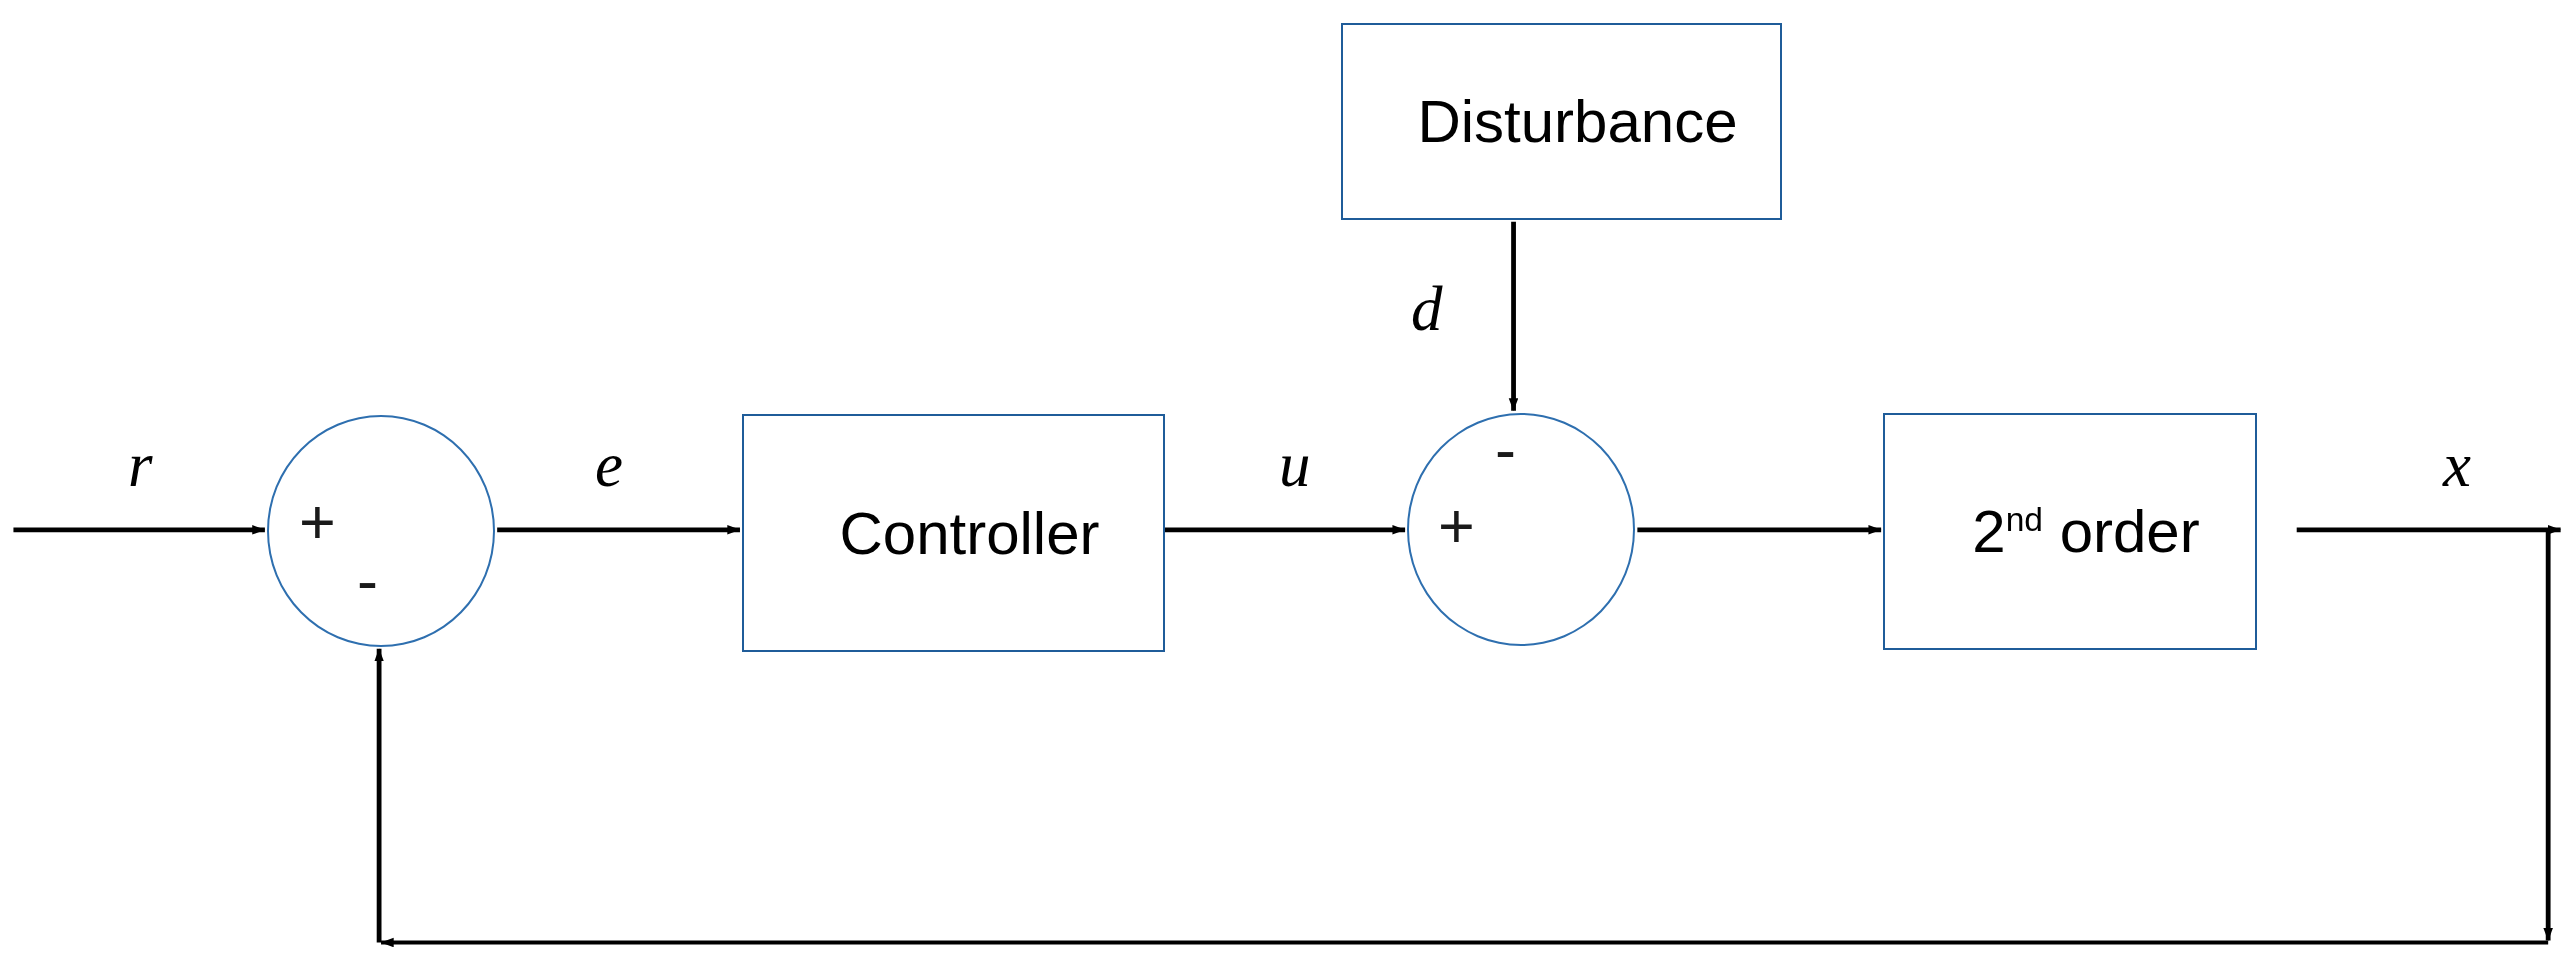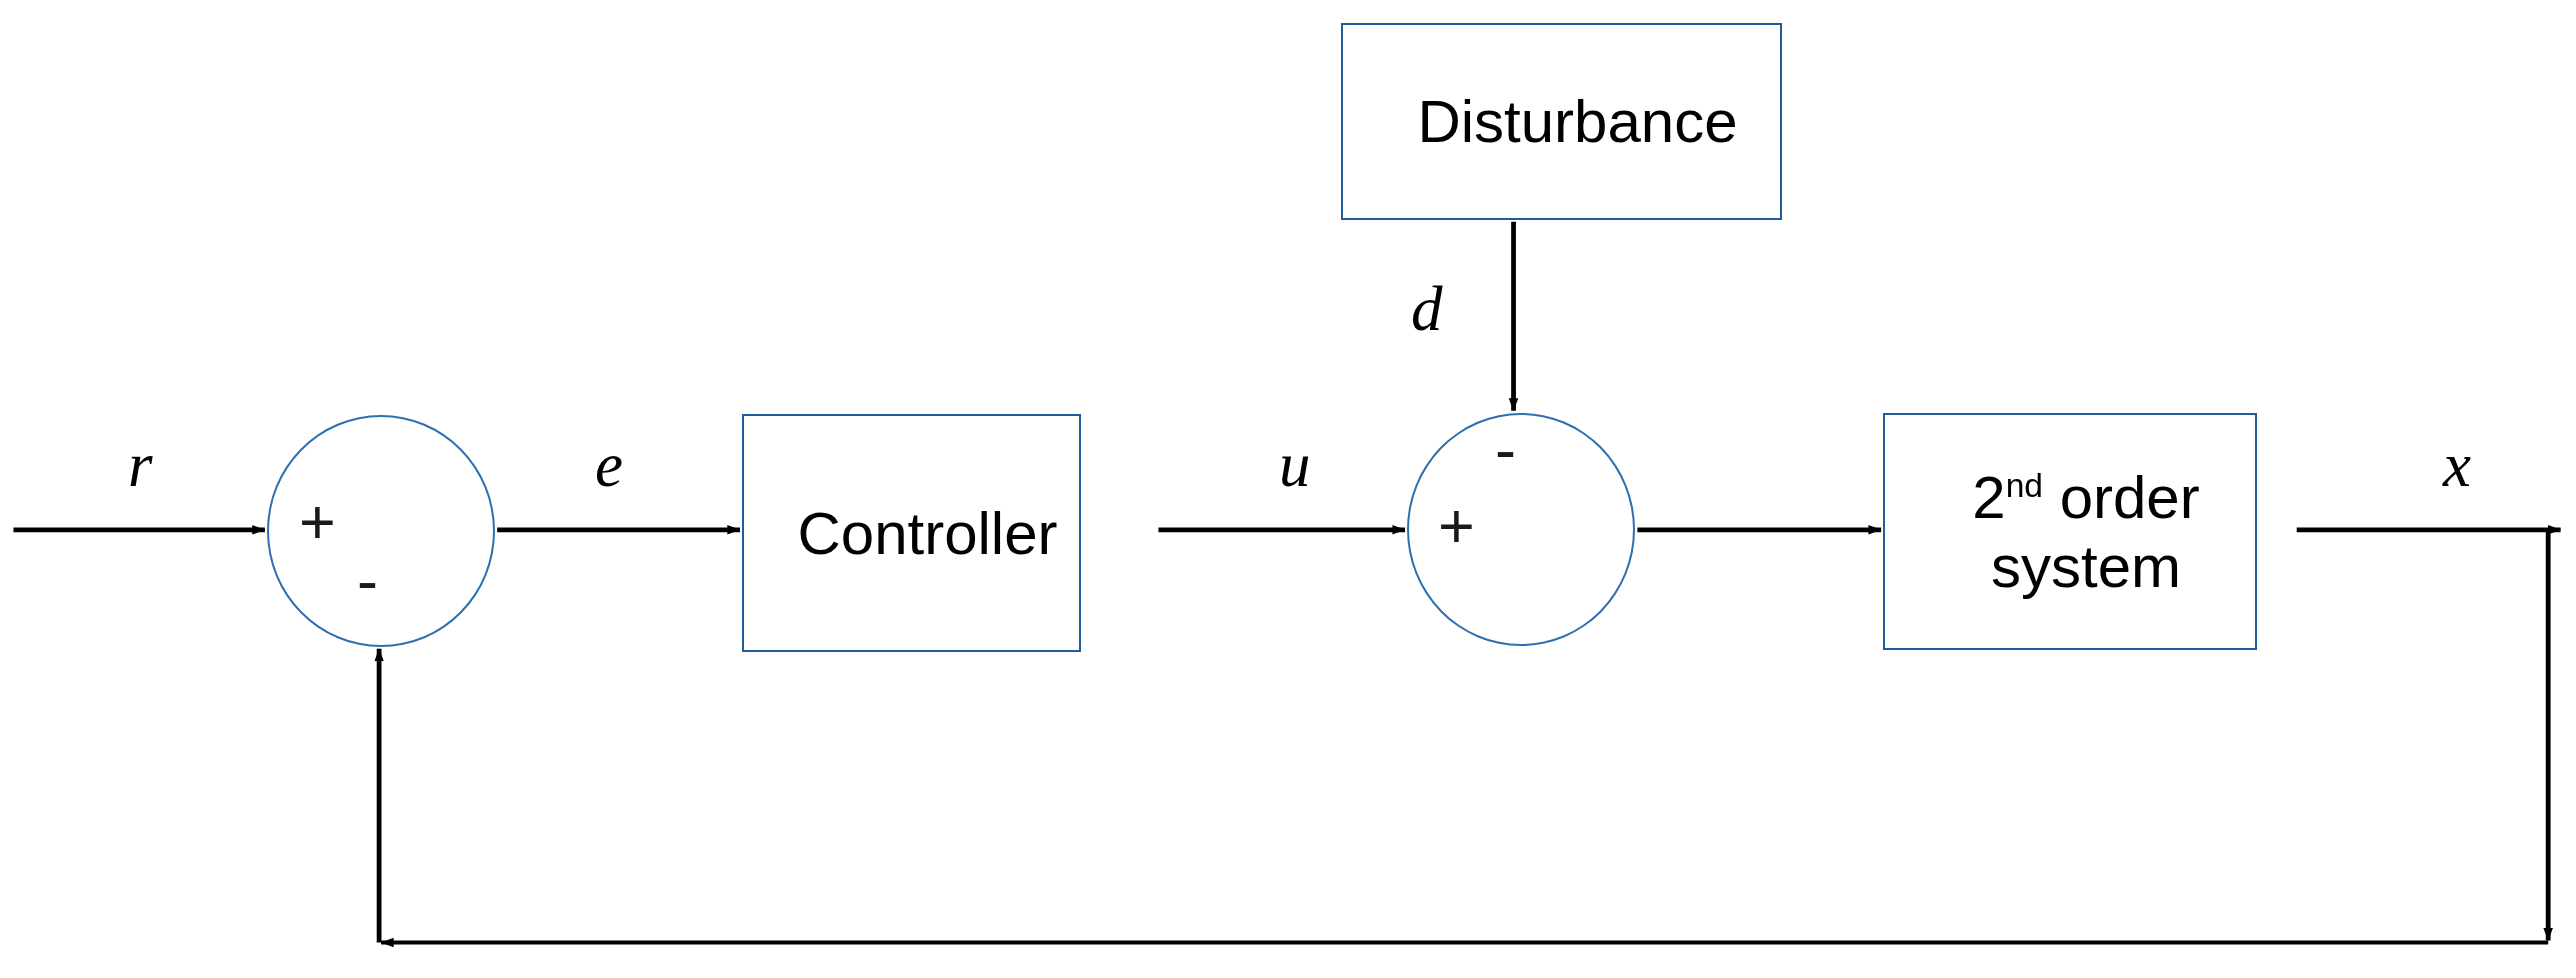--- a/index.html
+++ b/index.html
@@ -39,21 +39,21 @@
     letter-spacing: 0px;
     padding-left: 32px;
   }
   .blk span.txt { display: block; }
   .blk sup {
     font-size: 0.56em;
     vertical-align: super;
     line-height: 0;
   }
   #blk-disturbance { left: 1341px; top: 23px; width: 441px; height: 197px; }
-  #blk-controller  { left: 742px;  top: 414px; width: 339px; height: 238px; }
+  #blk-controller  { left: 742px;  top: 414px; width: 423px; height: 238px; }
   #blk-plant       { left: 1883px; top: 413px; width: 374px; height: 237px; }
 
   .sumjunc {
     position: absolute;
     box-sizing: border-box;
     border: 2.9px solid #2E6FAF;
     border-radius: 50%;
     background: transparent;
   }
   #sum-1 { left: 267px;  top: 415px; width: 228px; height: 232px; }
@@ -131,21 +131,20 @@
     <span class="txt">Disturbance</span>
   </div>
 
   <div class="blk" id="blk-controller">
     <span class="txt">Controller</span>
   </div>
 
   <div class="blk" id="blk-plant">
     <div>
       <span class="txt"><span>2</span><sup>nd</sup><span> order</span></span>
-      <span class="txt">system</span>
     </div>
   </div>
 
   <div class="sumjunc" id="sum-1"></div>
   <div class="sign" id="sum1-plus">+</div>
   <div class="sign" id="sum1-minus">-</div>
 
   <div class="sumjunc" id="sum-2"></div>
   <div class="sign" id="sum2-minus">-</div>
   <div class="sign" id="sum2-plus">+</div>

